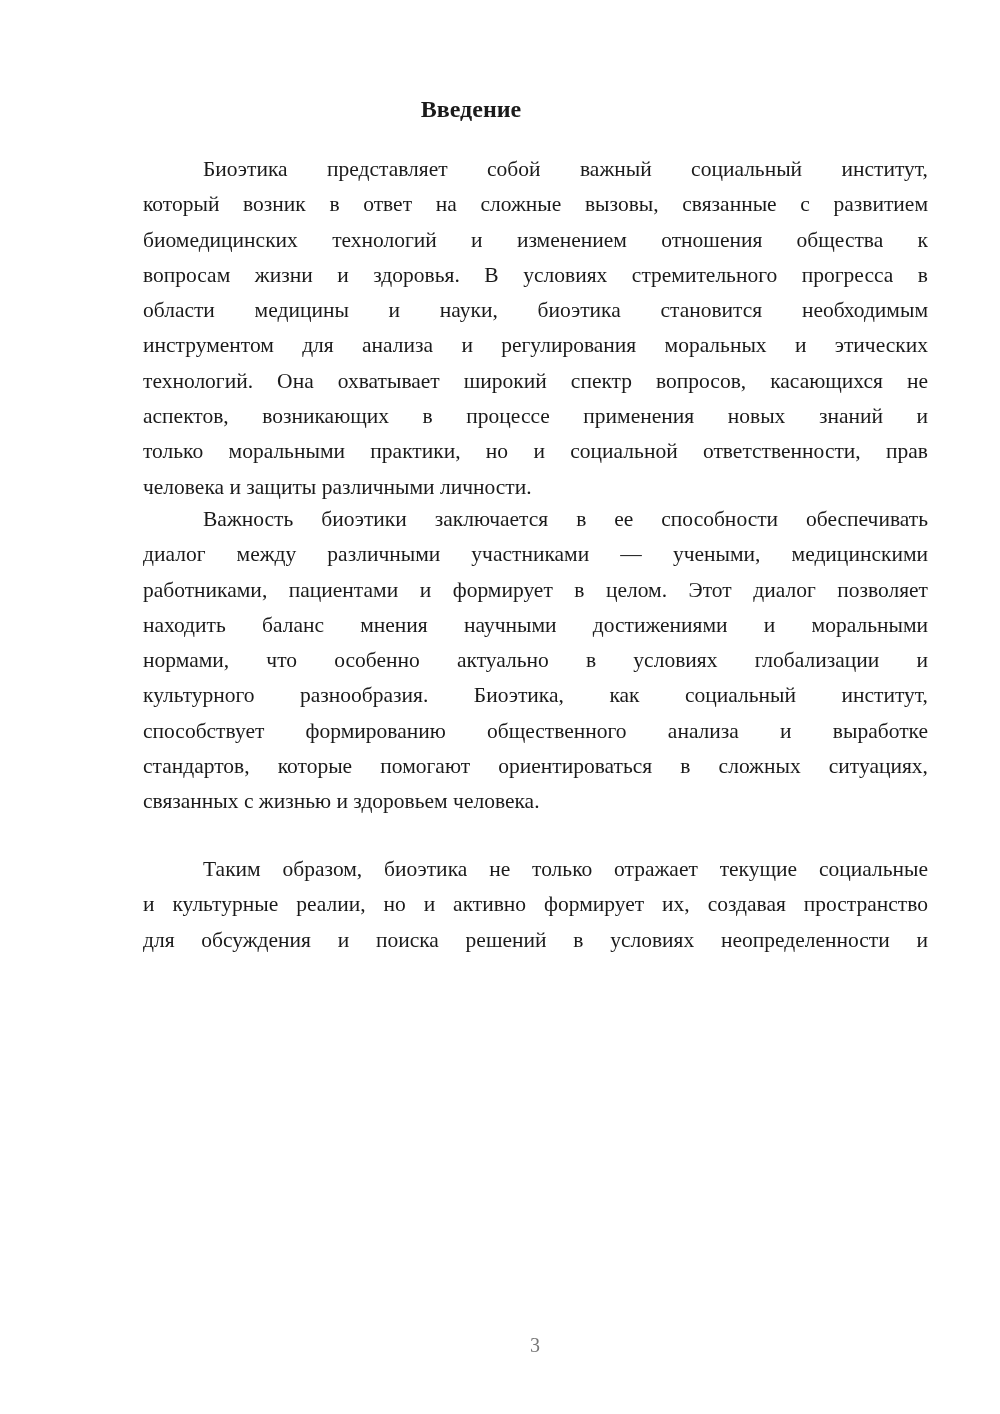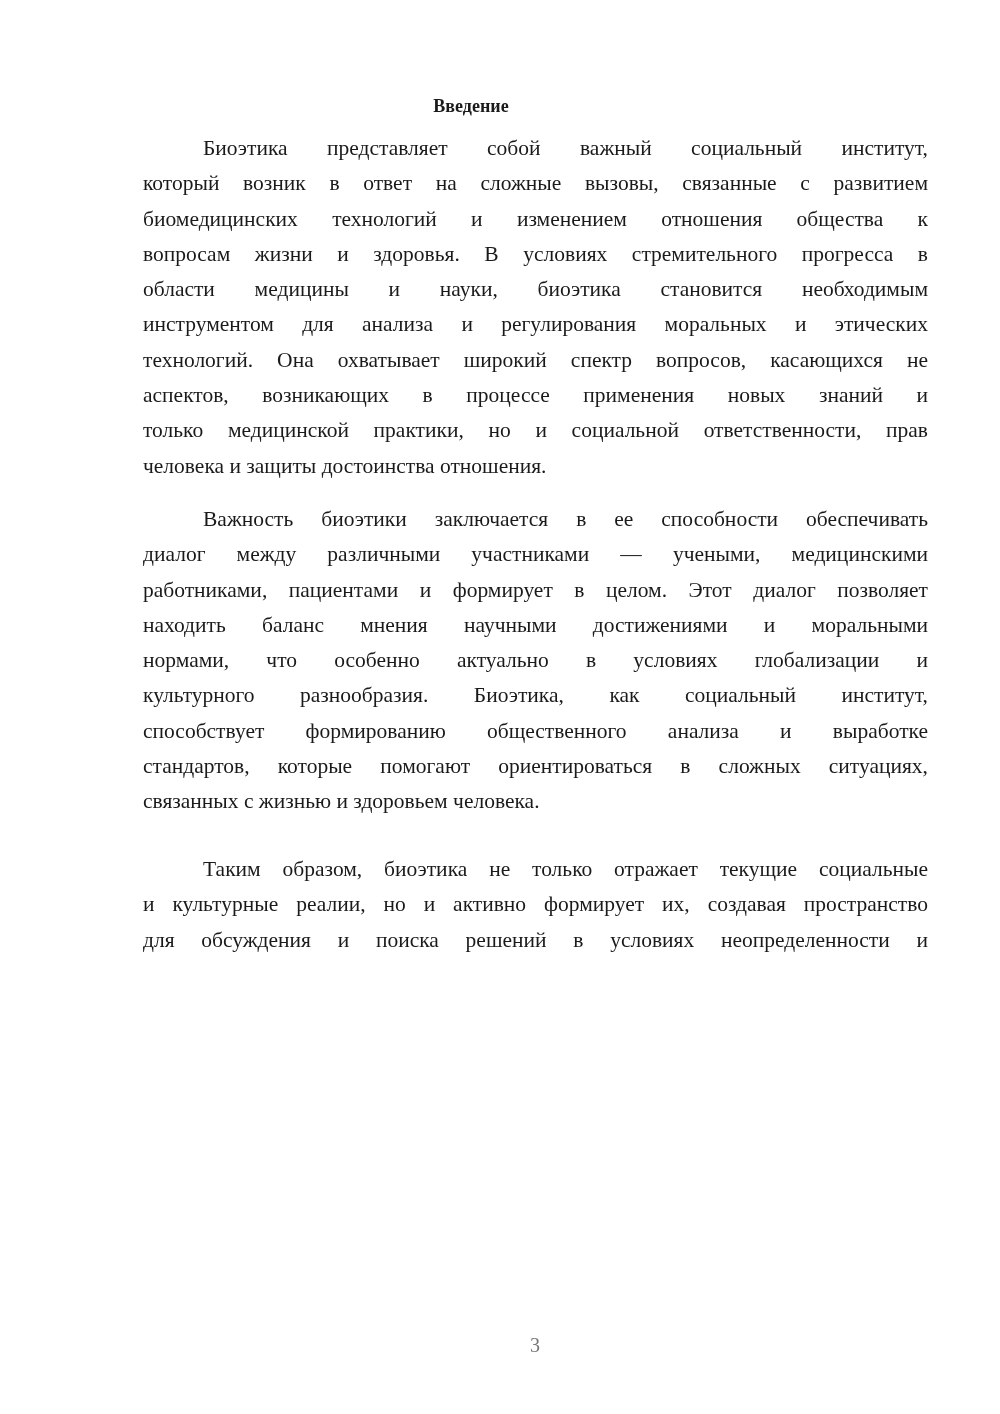--- a/index.html
+++ b/index.html
@@ -1,45 +1,45 @@
 <!DOCTYPE html>
 <html><head>
   <meta charset="utf-8">
   <style>
     html, body { margin: 0; padding: 0; background: #ffffff; }
     body { width: 1000px; height: 1414px; position: relative; overflow: hidden;
            font-family: "Liberation Serif", "DejaVu Serif", serif; color: #1a1a1a; }
     .page { position: absolute; left: 0; top: 0; width: 1000px; height: 1414px; }
     .title { position: absolute; left: 0; width: 872px; top: 96px; text-align: center;
-             font-weight: bold; font-size: 18px; padding-left: 70px; box-sizing: border-box; }
+             font-weight: bold; font-size: 24px; padding-left: 70px; box-sizing: border-box; }
     .para { position: absolute; left: 143px; width: 785px; font-size: 21.5px; }
     .line { height: 35.3px; line-height: 35.3px; text-align: justify; text-align-last: justify;
             white-space: nowrap; overflow: visible; display: block; }
     .line.indent { padding-left: 60px; }
     .line.last { text-align-last: left; }
     .pagenum { position: absolute; top: 1334px; left: 0; width: 1000px; text-align: center;
                font-size: 20px; color: #777777; padding-left: 70px; box-sizing: border-box; }
   </style>
 </head>
 <body>
 
 <div class="page">
   <div class="title">Введение</div>
 
-  <div class="para" style="top:131px;">
+  <div class="para" style="top:152px;">
     <span class="line indent">Биоэтика представляет собой важный социальный институт,</span>
     <span class="line">который возник в ответ на сложные вызовы, связанные с развитием</span>
     <span class="line">биомедицинских технологий и изменением отношения общества к</span>
     <span class="line">вопросам жизни и здоровья. В условиях стремительного прогресса в</span>
     <span class="line">области медицины и науки, биоэтика становится необходимым</span>
     <span class="line">инструментом для анализа и регулирования моральных и этических</span>
     <span class="line">технологий. Она охватывает широкий спектр вопросов, касающихся не</span>
     <span class="line">аспектов, возникающих в процессе применения новых знаний и</span>
-    <span class="line">только медицинской практики, но и социальной ответственности, прав</span>
-    <span class="line last">человека и защиты достоинства отношения.</span>
+    <span class="line">только моральными практики, но и социальной ответственности, прав</span>
+    <span class="line last">человека и защиты различными личности.</span>
   </div>
 
   <div class="para" style="top:502px;">
     <span class="line indent">Важность биоэтики заключается в ее способности обеспечивать</span>
     <span class="line">диалог между различными участниками — учеными, медицинскими</span>
     <span class="line">работниками, пациентами и формирует в целом. Этот диалог позволяет</span>
     <span class="line">находить баланс мнения научными достижениями и моральными</span>
     <span class="line">нормами, что особенно актуально в условиях глобализации и</span>
     <span class="line">культурного разнообразия. Биоэтика, как социальный институт,</span>
     <span class="line">способствует формированию общественного анализа и выработке</span>

